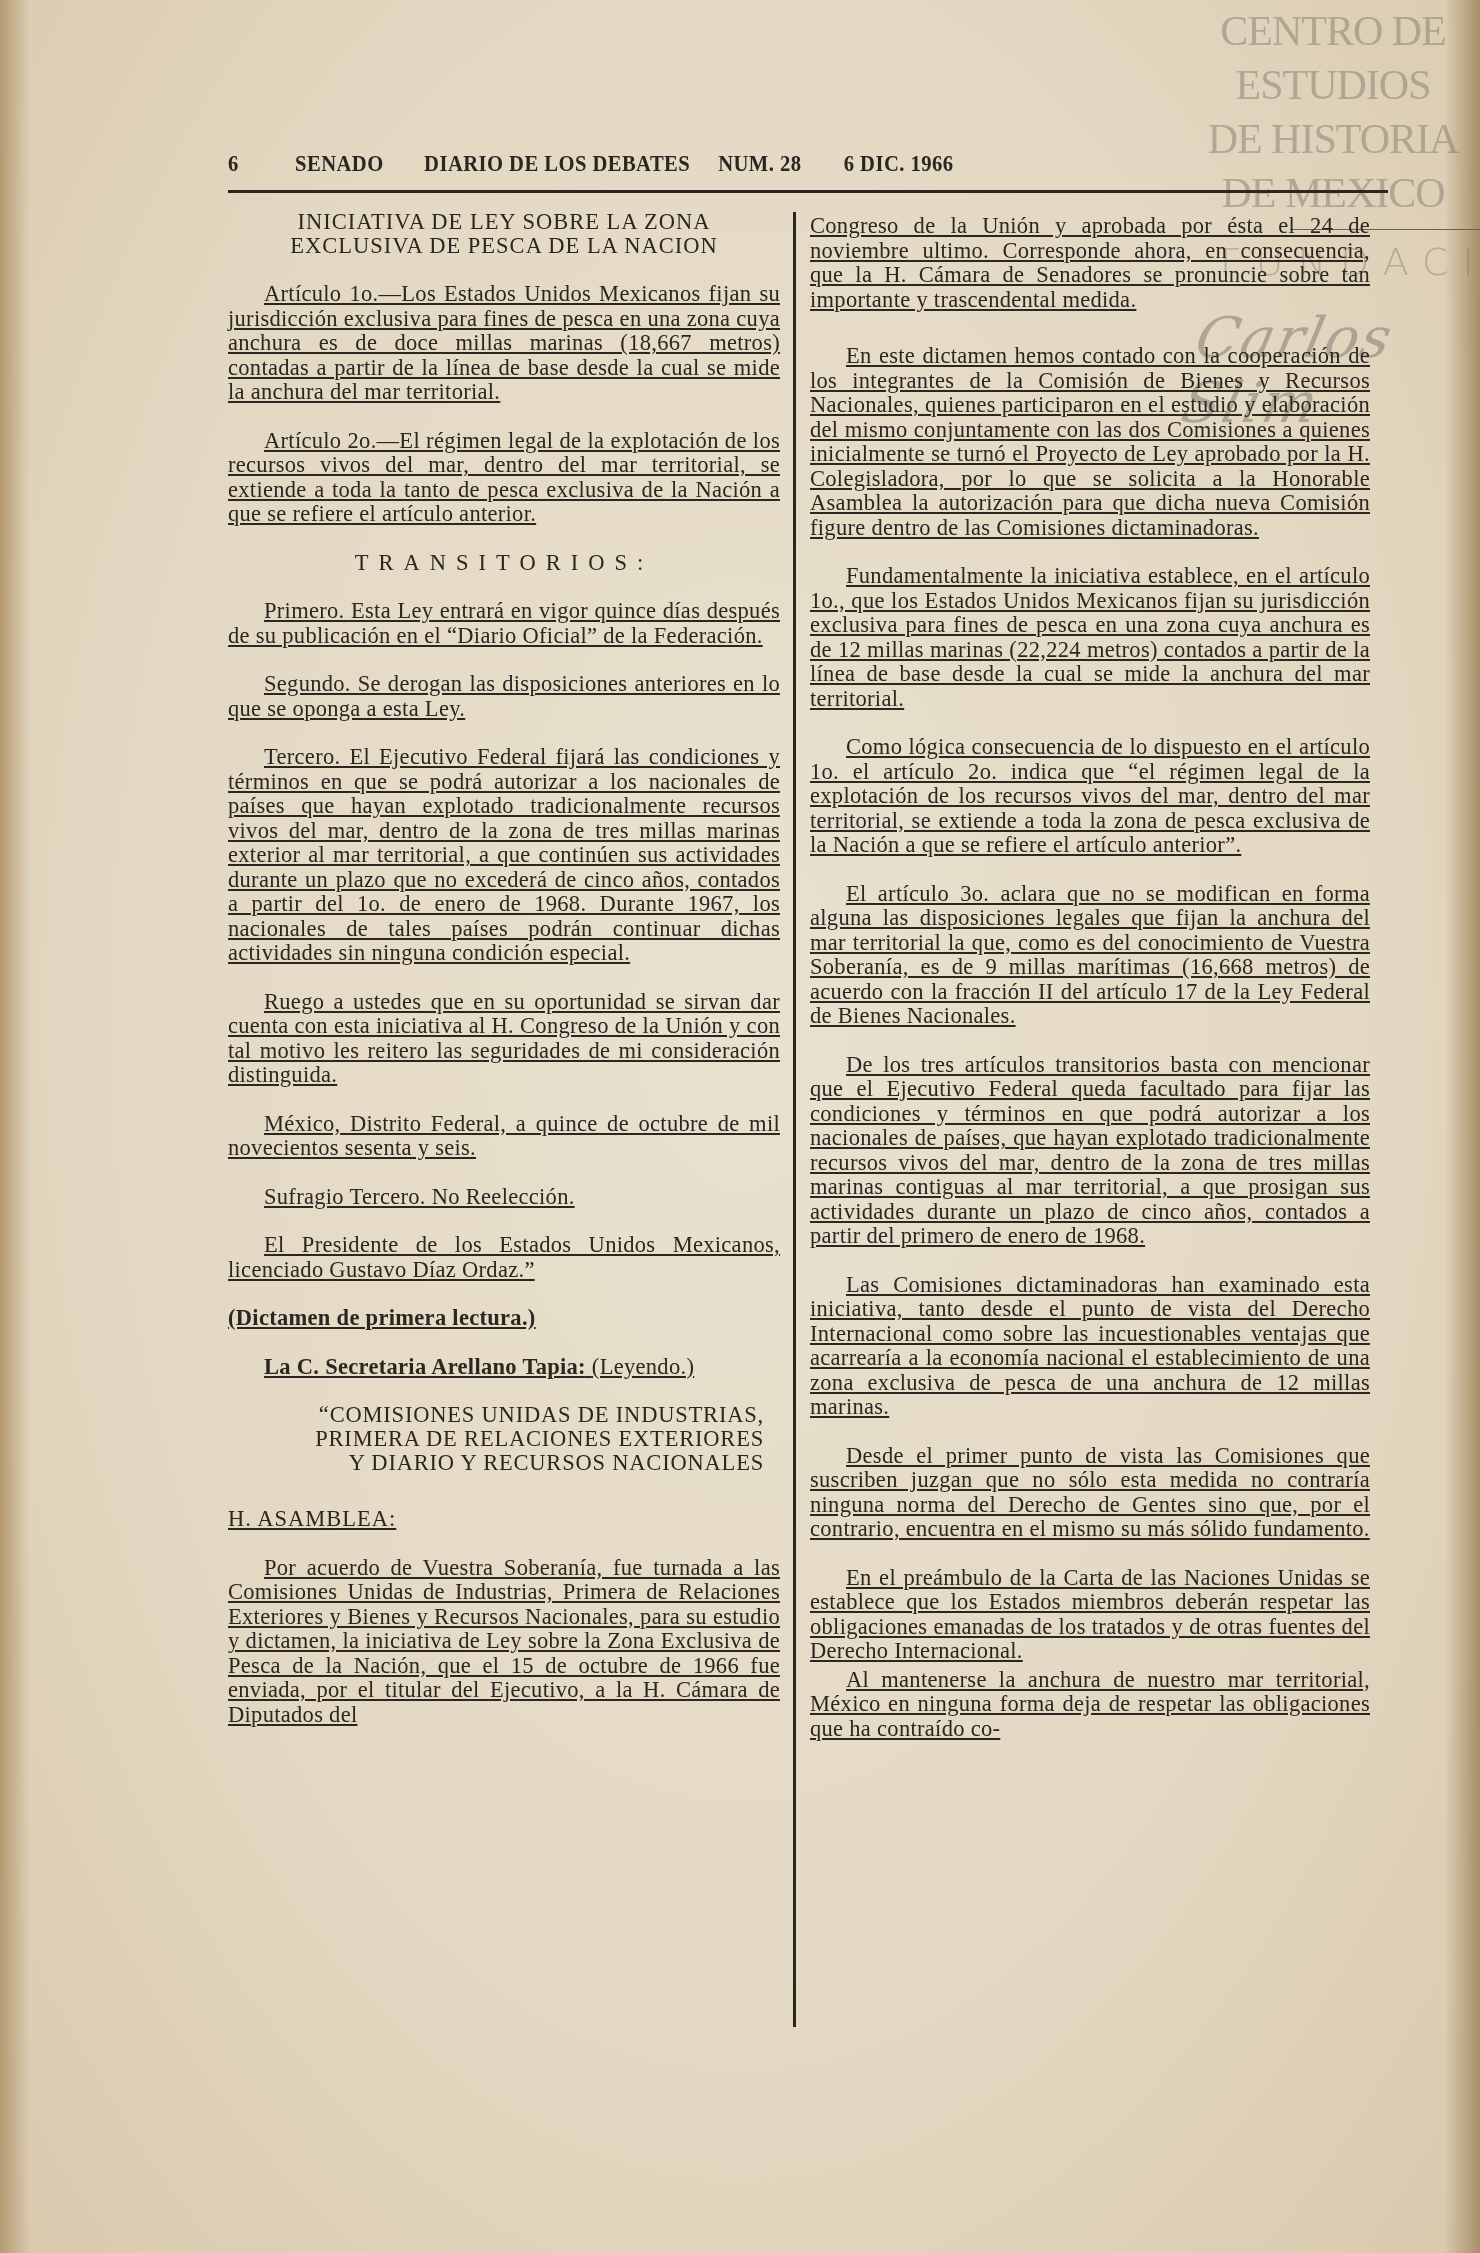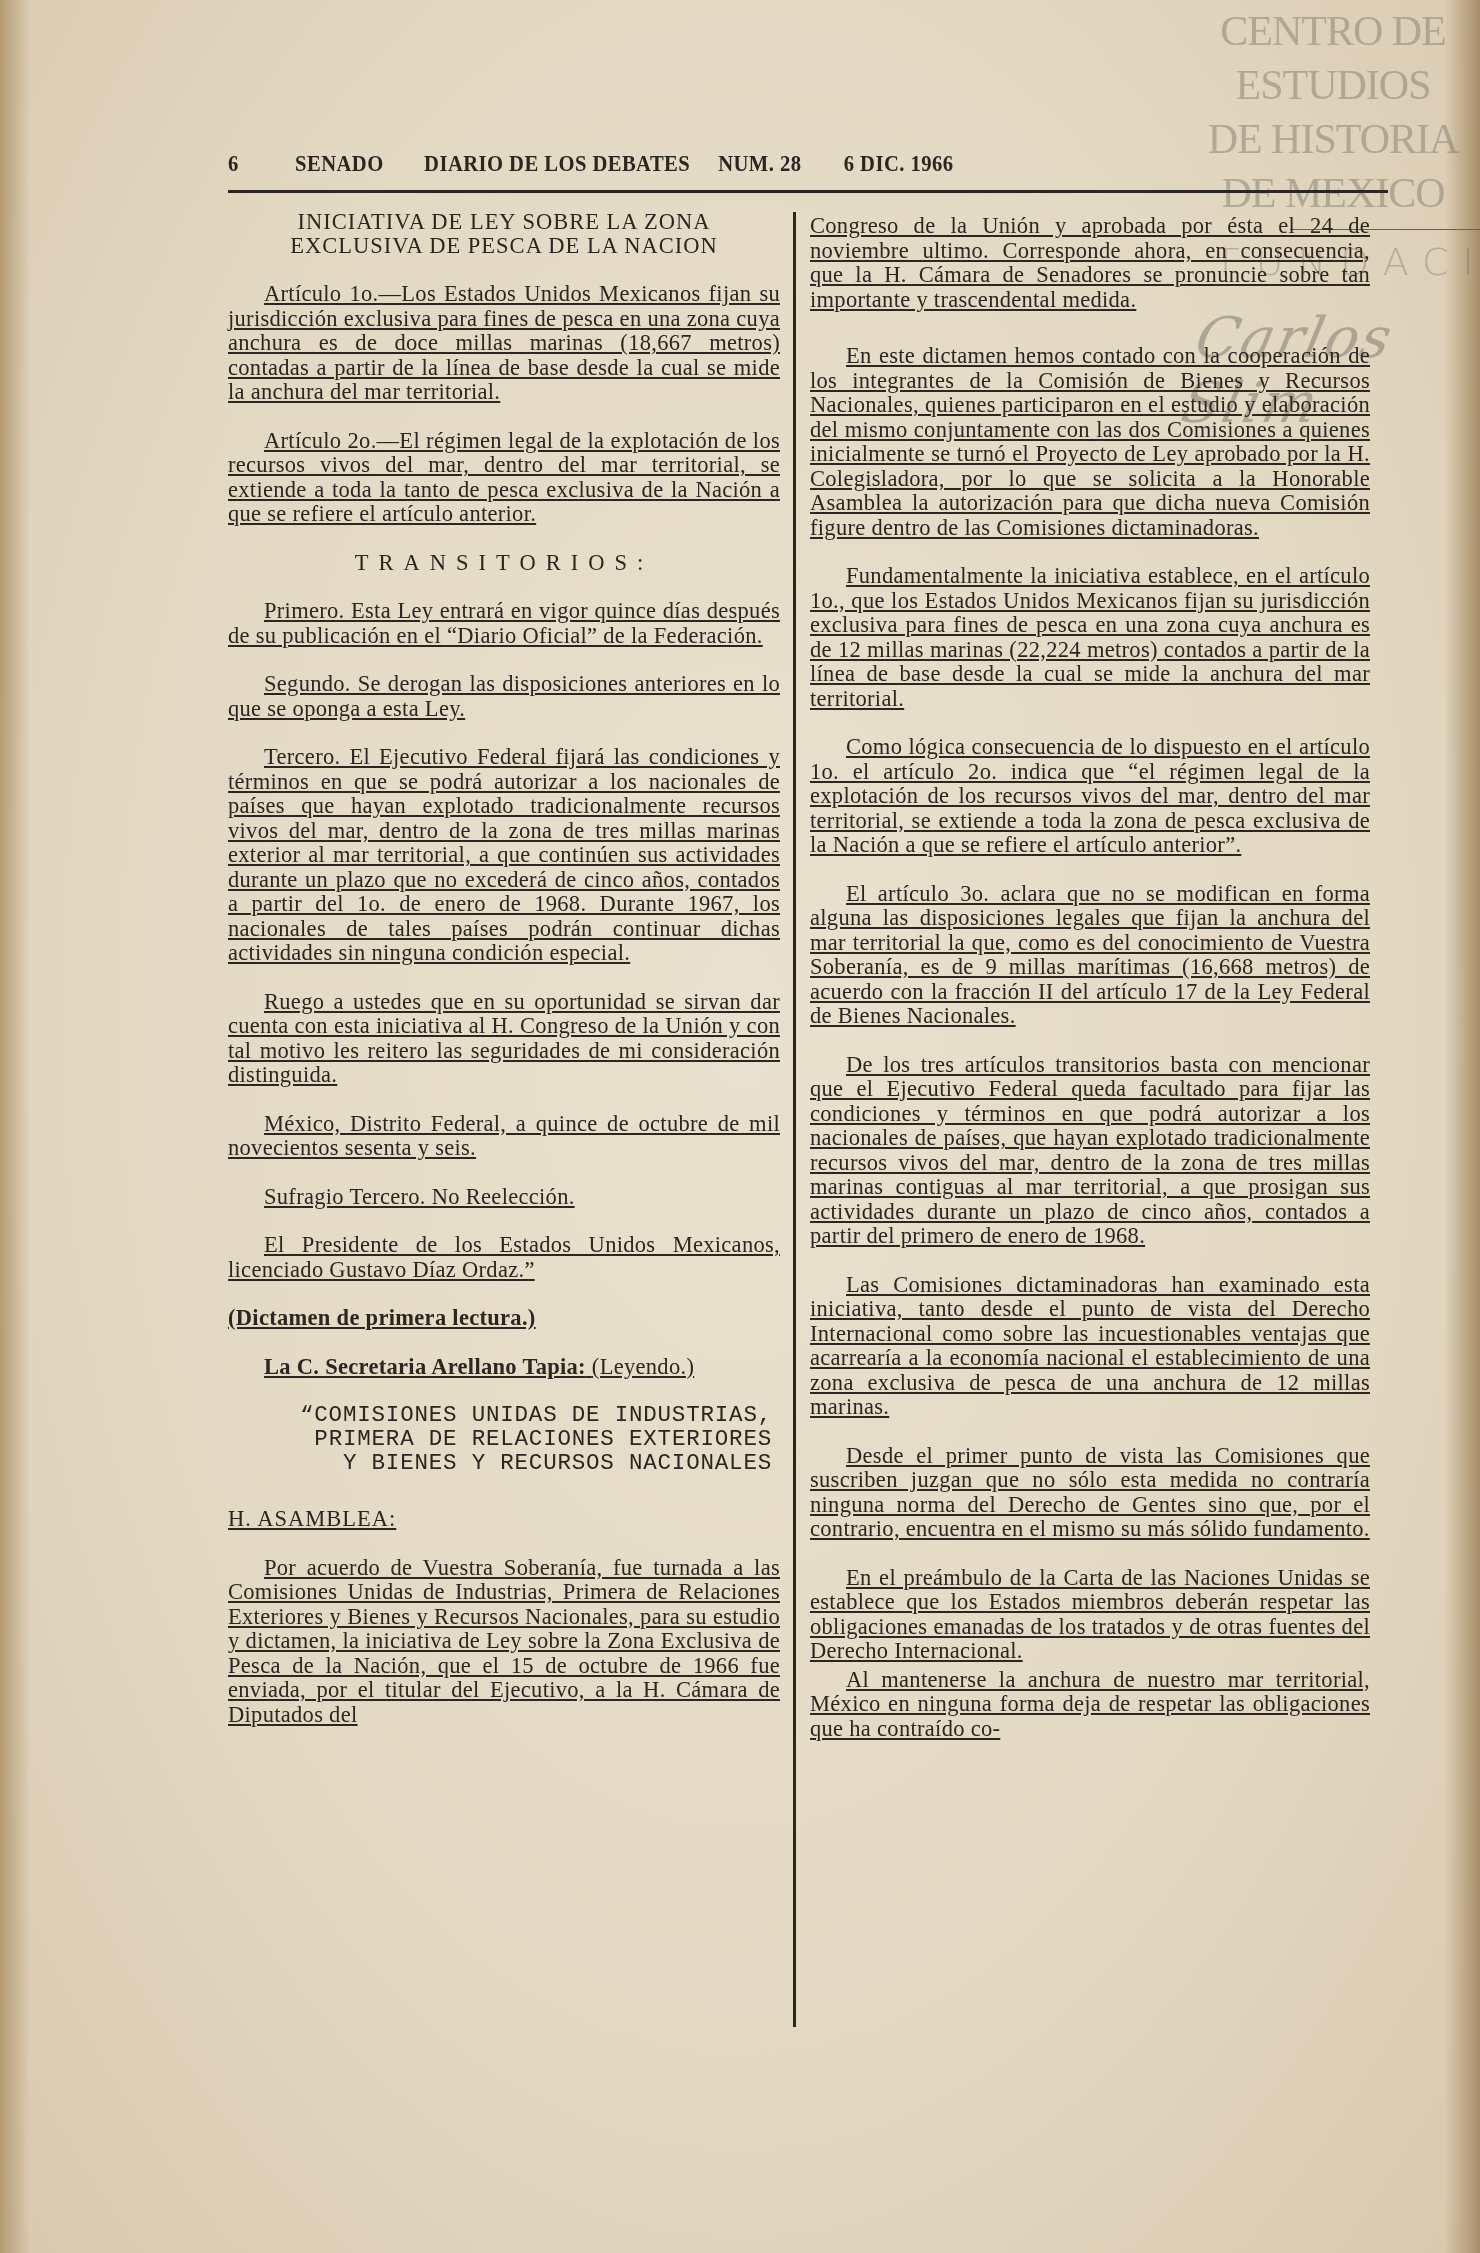--- a/index.html
+++ b/index.html
@@ -65,22 +65,21 @@
   .title {
     text-align: center; margin: 0 0 24px 0; font-size: 22.5px; line-height: 24px;
     letter-spacing: 1px; text-indent: 0;
   }
   .spaced-heading {
     text-align: center; letter-spacing: 10px; margin: 0 0 24px 0; text-indent: 0;
   }
   .bold { font-weight: bold; }
   .comm-title {
     text-align: right; font-size: 22.5px; line-height: 24px; letter-spacing: 0.8px;
-    margin: 0 8px 32px 0;
-    font-family: Liberation Mono, monospace;
+    margin: 0 16px 32px 0;
   }
 </style>
 </head>
 <body>
 
 <div class="edge-left"></div>
 <div class="edge-right"></div>
 
 <div class="watermark">
   <div>CENTRO DE</div>
@@ -115,21 +114,21 @@
   <p>Tercero. El Ejecutivo Federal fijará las condiciones y términos en que se podrá autorizar a los nacionales de países que hayan explotado tradicionalmente recursos vivos del mar, dentro de la zona de tres millas marinas exterior al mar territorial, a que continúen sus actividades durante un plazo que no excederá de cinco años, contados a partir del 1o. de enero de 1968. Durante 1967, los nacionales de tales países podrán continuar dichas actividades sin ninguna condición especial.</p>
   <p>Ruego a ustedes que en su oportunidad se sirvan dar cuenta con esta iniciativa al H. Congreso de la Unión y con tal motivo les reitero las seguridades de mi consideración distinguida.</p>
   <p>México, Distrito Federal, a quince de octubre de mil novecientos sesenta y seis.</p>
   <p>Sufragio Tercero. No Reelección.</p>
   <p>El Presidente de los Estados Unidos Mexicanos, licenciado Gustavo Díaz Ordaz.”</p>
   <p class="noindent bold">(Dictamen de primera lectura.)</p>
   <p><span class="bold">La C. Secretaria Arellano Tapia:</span> <span>(Leyendo.)</span></p>
   <div class="comm-title">
     <div>“COMISIONES UNIDAS DE INDUSTRIAS,</div>
     <div>PRIMERA DE RELACIONES EXTERIORES</div>
-    <div>Y BIENES Y RECURSOS NACIONALES</div>
+    <div>Y DIARIO Y RECURSOS NACIONALES</div>
   </div>
   <p class="noindent" style="letter-spacing:1px">H. ASAMBLEA:</p>
   <p class="tight">Por acuerdo de Vuestra Soberanía, fue turnada a las Comisiones Unidas de Industrias, Primera de Relaciones Exteriores y Bienes y Recursos Nacionales, para su estudio y dictamen, la iniciativa de Ley sobre la Zona Exclusiva de Pesca de la Nación, que el 15 de octubre de 1966 fue enviada, por el titular del Ejecutivo, a la H. Cámara de Diputados del</p>
 </div>
 
 <div class="col col-right">
   <p class="noindent" style="margin-bottom:32px">Congreso de la Unión y aprobada por ésta el 24 de noviembre ultimo. Corresponde ahora, en consecuencia, que la H. Cámara de Senadores se pronuncie sobre tan importante y trascendental medida.</p>
   <p>En este dictamen hemos contado con la cooperación de los integrantes de la Comisión de Bienes y Recursos Nacionales, quienes participaron en el estudio y elaboración del mismo conjuntamente con las dos Comisiones a quienes inicialmente se turnó el Proyecto de Ley aprobado por la H. Colegisladora, por lo que se solicita a la Honorable Asamblea la autorización para que dicha nueva Comisión figure dentro de las Comisiones dictaminadoras.</p>
   <p>Fundamentalmente la iniciativa establece, en el artículo 1o., que los Estados Unidos Mexicanos fijan su jurisdicción exclusiva para fines de pesca en una zona cuya anchura es de 12 millas marinas (22,224 metros) contados a partir de la línea de base desde la cual se mide la anchura del mar territorial.</p>
   <p>Como lógica consecuencia de lo dispuesto en el artículo 1o. el artículo 2o. indica que “el régimen legal de la explotación de los recursos vivos del mar, dentro del mar territorial, se extiende a toda la zona de pesca exclusiva de la Nación a que se refiere el artículo anterior”.</p>

